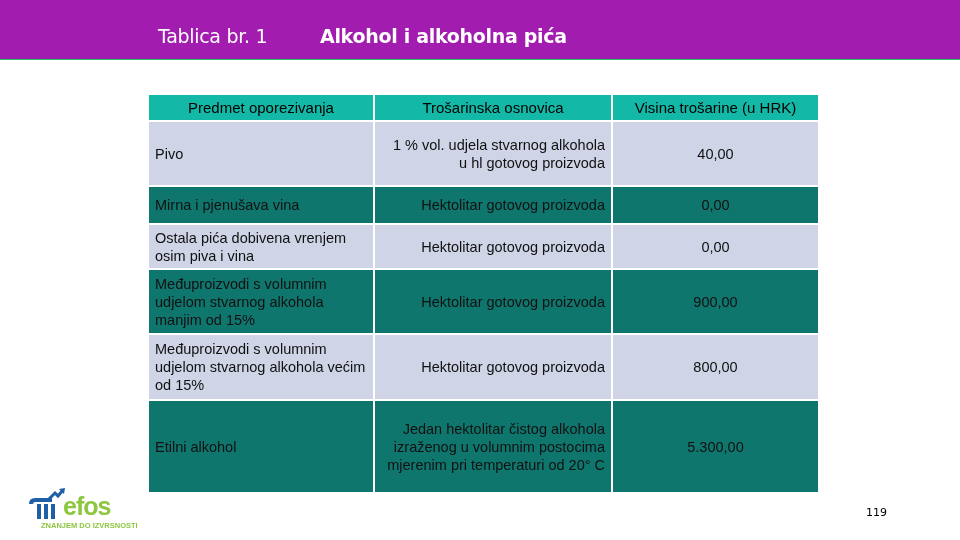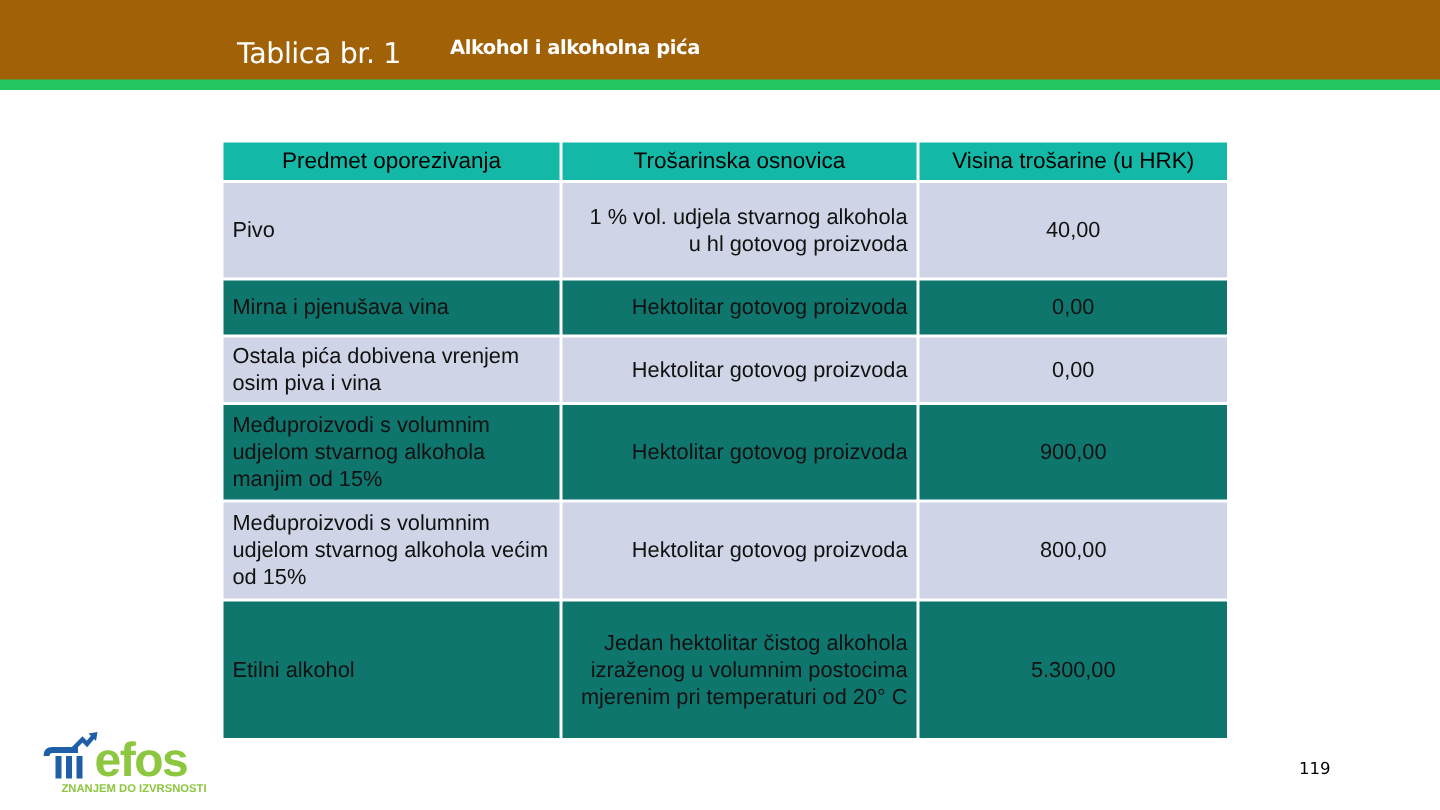--- a/index.html
+++ b/index.html
@@ -3,33 +3,33 @@
   <meta charset="utf-8">
   <style>
     html, body { margin: 0; padding: 0; }
     body {
       width: 960px; height: 540px; position: relative; overflow: hidden;
       background: #ffffff;
       font-family: "Liberation Sans", sans-serif;
     }
     .title-bar {
       position: absolute; left: 0; top: 0; width: 960px; height: 60px;
-      background: #a16207;
-      border-bottom: 7px solid #22c55e;
+      background: #a21caf;
+      border-bottom: 1px solid #22c55e;
       box-sizing: border-box;
     }
     .title-num {
       position: absolute; left: 158px; top: 25px;
       color: #ffffff; font-size: 19px;
       font-family: "DejaVu Sans", sans-serif; font-weight: normal;
       letter-spacing: -0.3px;
     }
     .title-main {
-      position: absolute; left: 300px; top: 25px;
-      color: #ffffff; font-size: 13px; font-weight: bold;
+      position: absolute; left: 320px; top: 25px;
+      color: #ffffff; font-size: 19px; font-weight: bold;
       font-family: "DejaVu Sans", sans-serif;
       letter-spacing: -0.3px;
     }
     table.tax {
       position: absolute; left: 149px; top: 95px;
       width: 673px;
       border-collapse: separate; border-spacing: 2px;
       margin: -2px;
       font-size: 14.5px; color: #111;
     }
@@ -48,21 +48,21 @@
     .r2 td { height: 36px; }
     .r3 td { height: 43px; }
     .r4 td { height: 63px; }
     .r5 td { height: 64px; }
     .r6 td { height: 91px; }
     .logo {
       position: absolute; left: 28px; top: 488px; width: 112px; height: 44px;
     }
     .logo-word {
       position: absolute; left: 35px; top: 0px;
-      font-size: 32px; font-weight: bold; color: #8dc63f;
+      font-size: 25px; font-weight: bold; color: #8dc63f;
       font-family: "Liberation Sans", sans-serif; letter-spacing: -1px;
       line-height: 36px;
     }
     .logo-tag {
       position: absolute; left: 3px; top: 33px;
       font-size: 7.5px; font-weight: bold; color: #8dc63f;
       font-family: "Liberation Sans", sans-serif; white-space: nowrap; margin-left: 10px;
     }
     .page-num {
       position: absolute; left: 866px; top: 506px;

